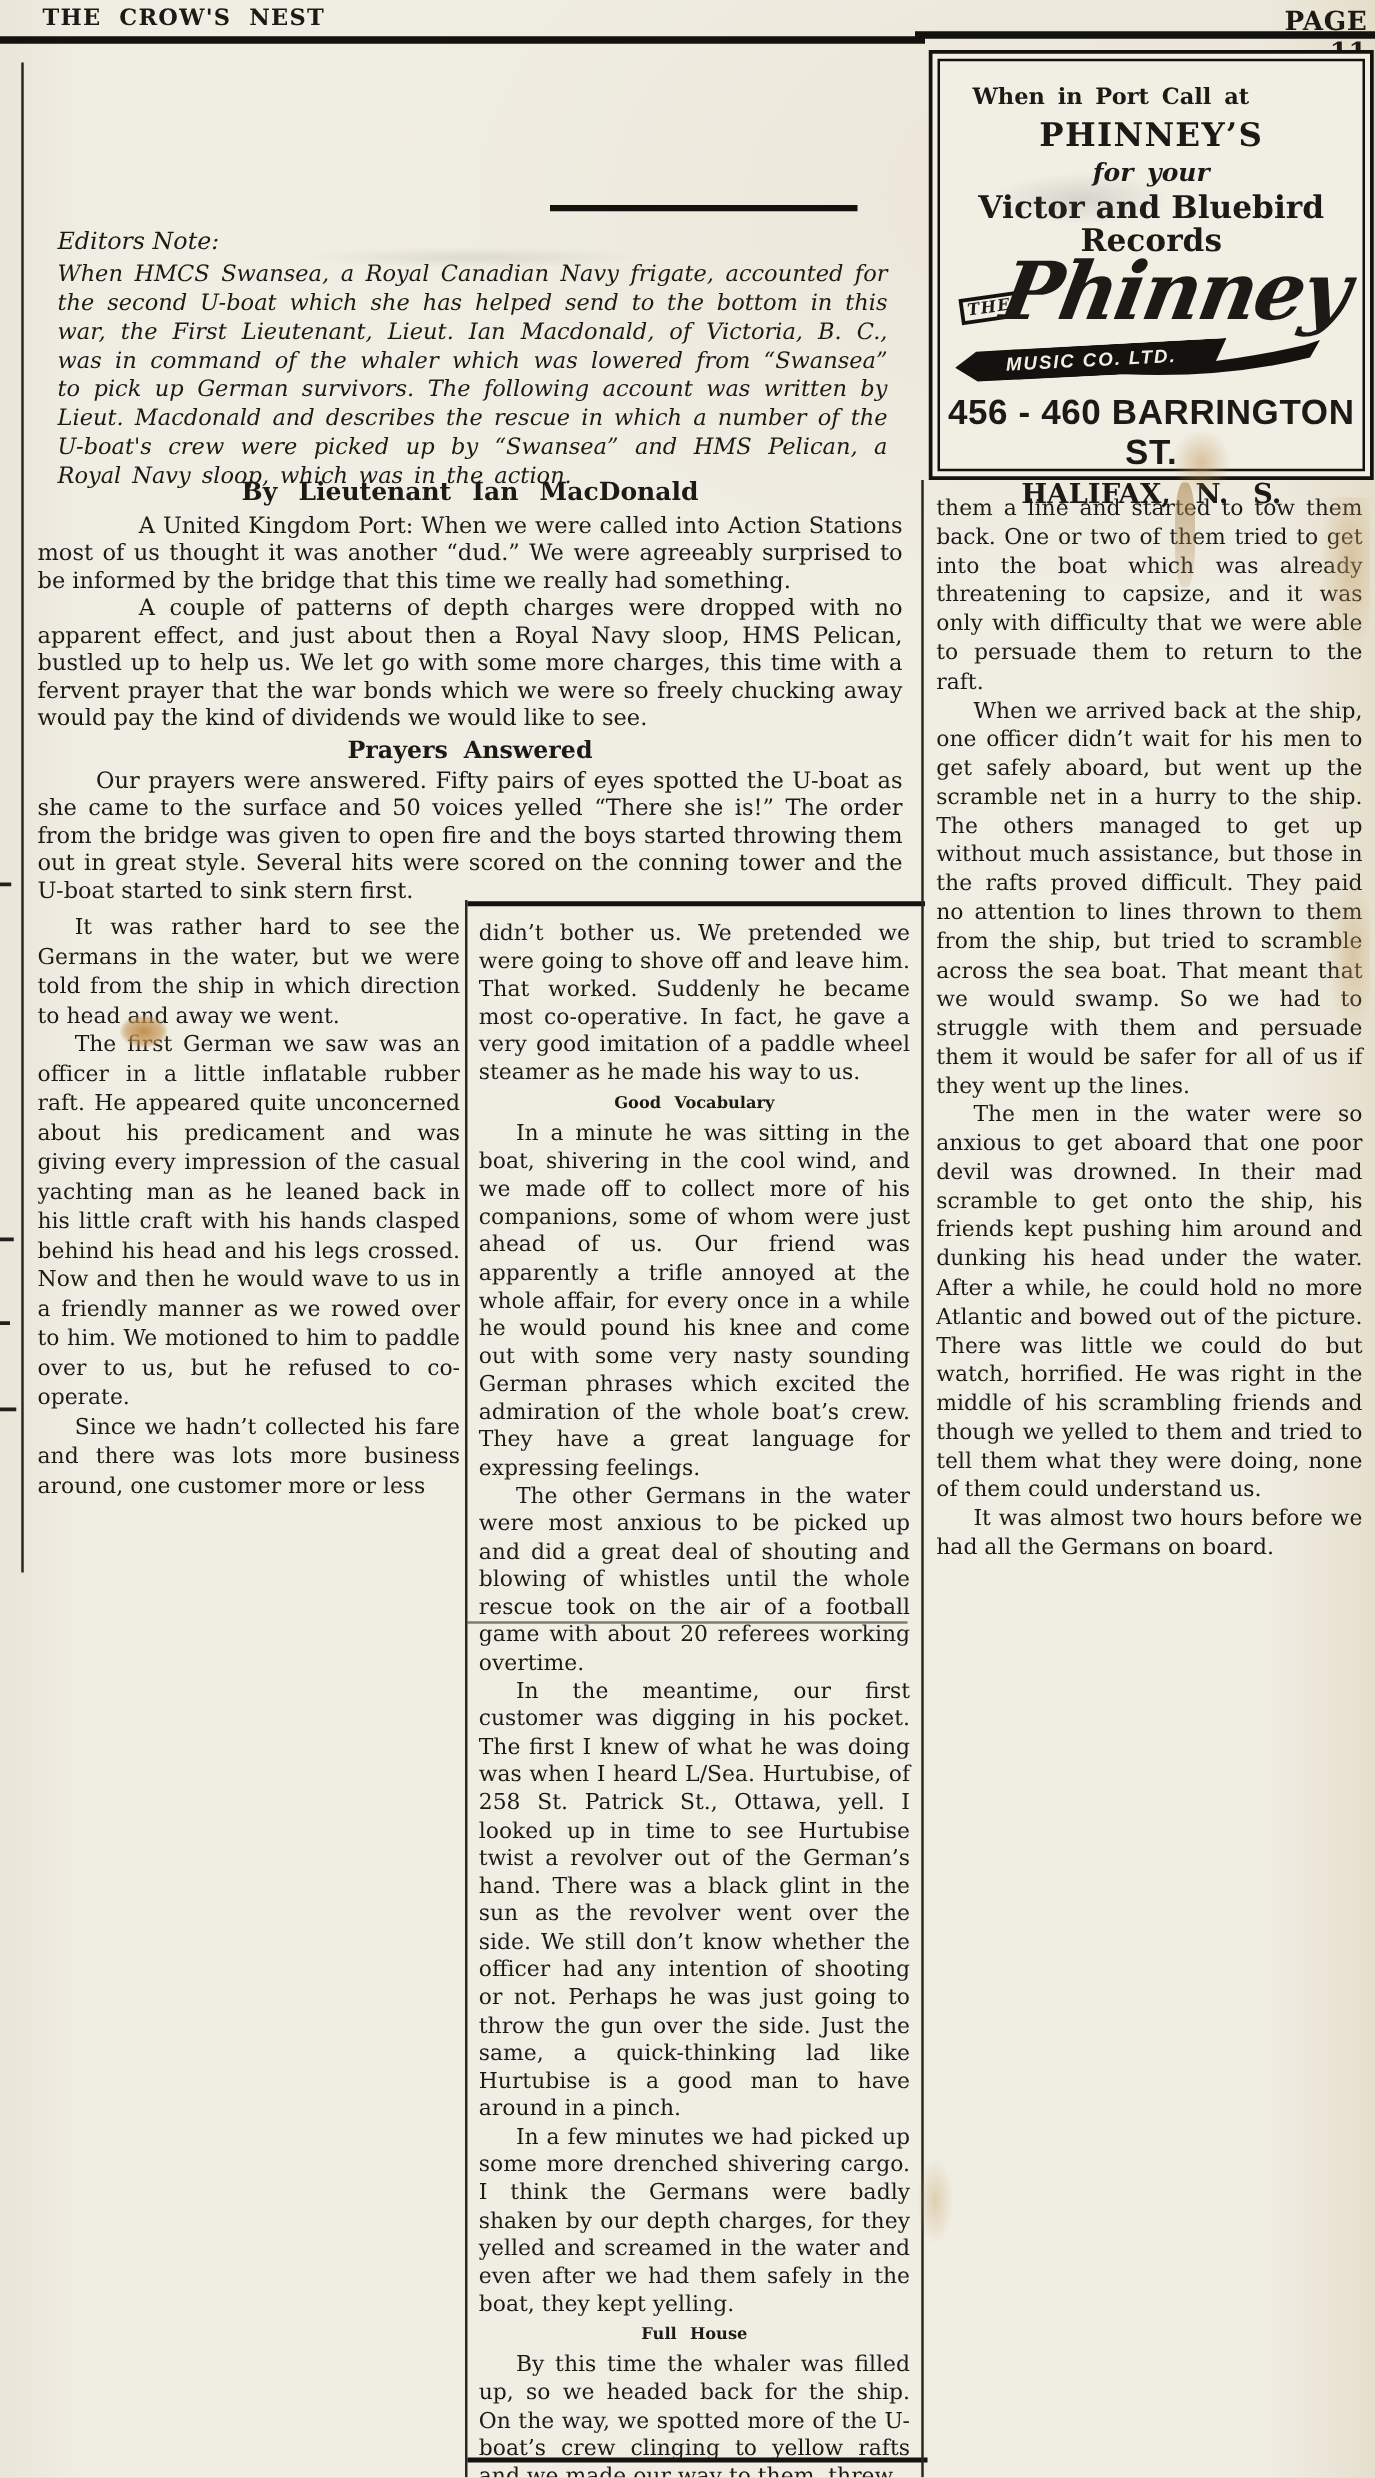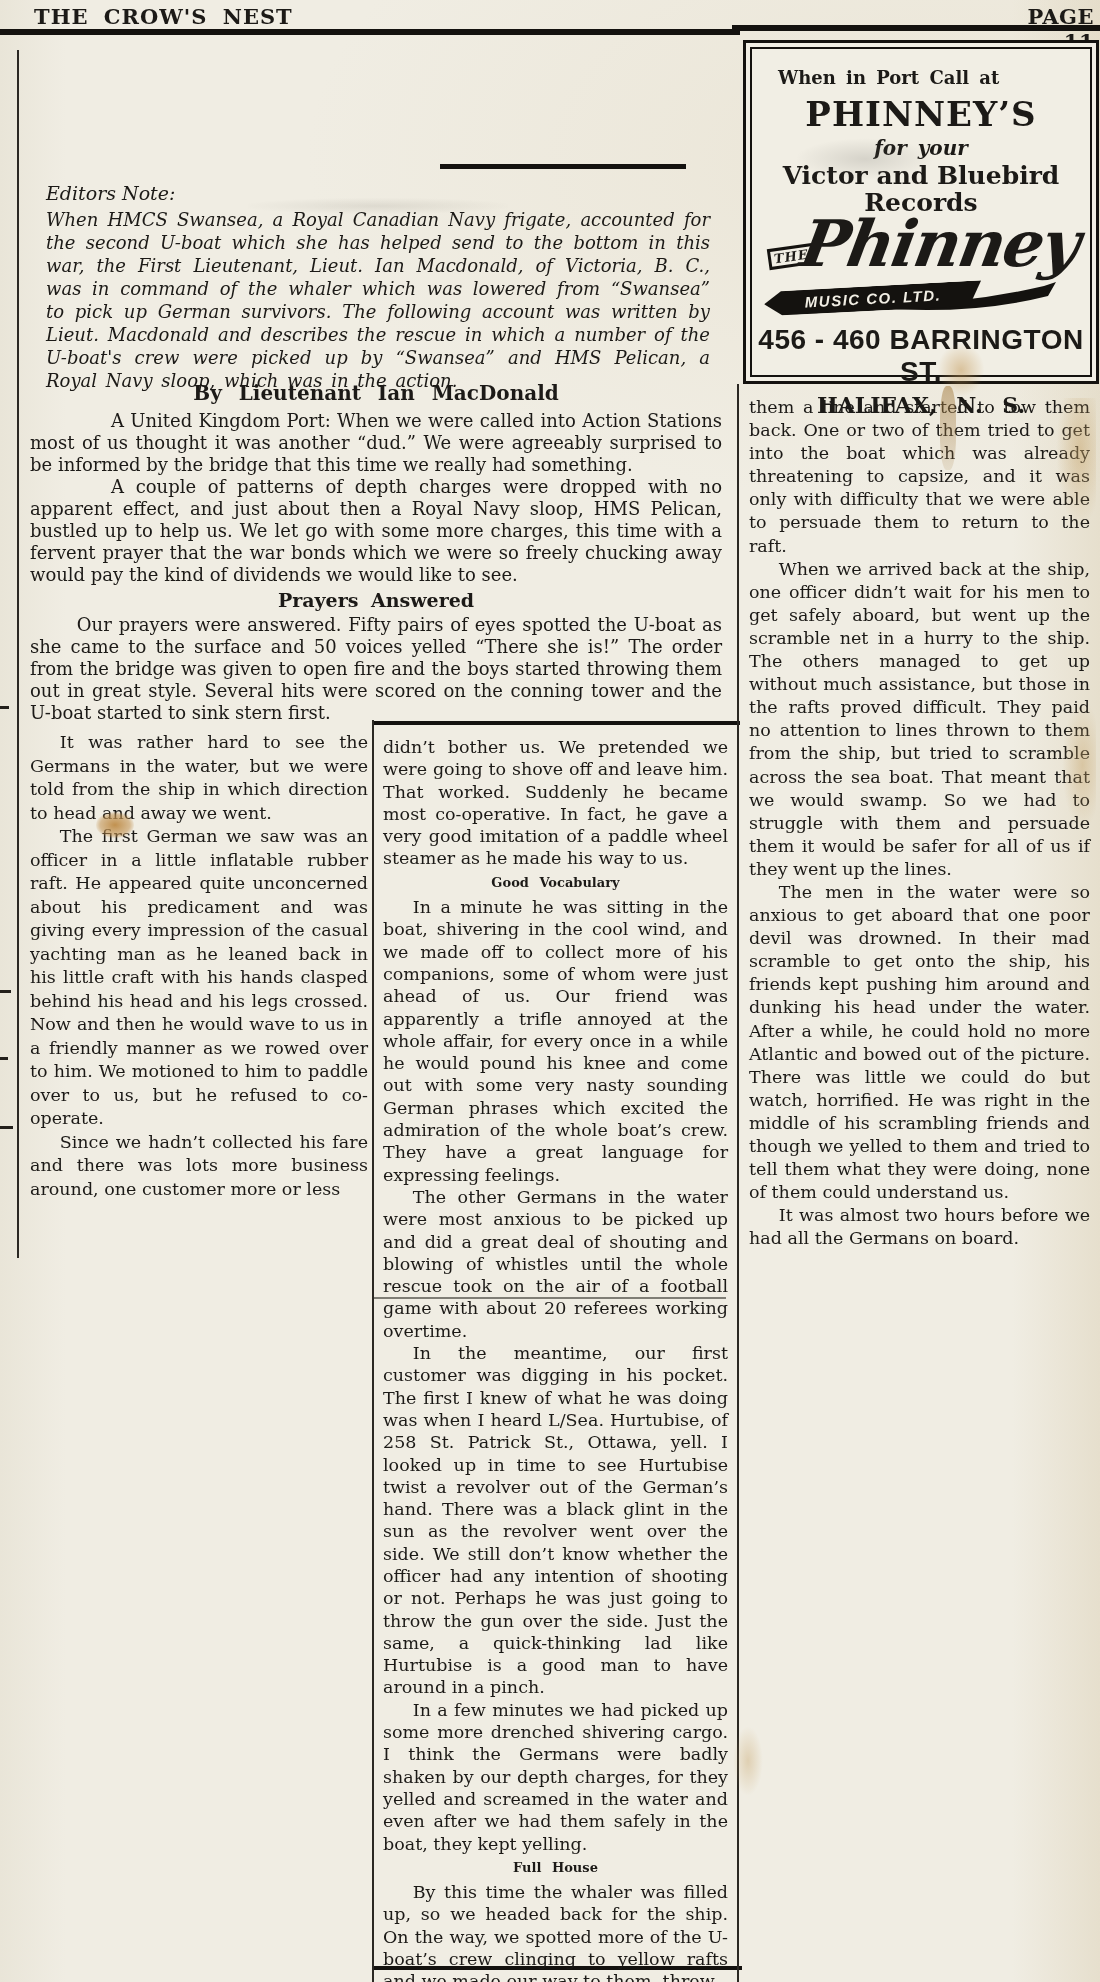--- a/index.html
+++ b/index.html
@@ -9,21 +9,21 @@
       radial-gradient(ellipse 900px 500px at 85% 8%, rgba(224,214,190,.35), transparent 70%),
       linear-gradient(90deg,#e9e5d8 0%,#f0ede3 6%,#f0ede3 92%,#e6dfcd 100%),
       #efece2;
     font-family:"DejaVu Serif","Liberation Serif",serif;
     color:#1c1a17;
   }
   .abs{position:absolute;}
   .rule{background:#14120f;}
   .vrule{background:#2b2823;}
   
-  .masthead-title{left:34px;top:4px;font-size:21px;font-weight:bold;letter-spacing:1px;word-spacing:7px;}
+  .masthead-title{left:34px;top:4px;font-size:18px;font-weight:bold;letter-spacing:1px;word-spacing:7px;}
   .masthead-page{left:990px;top:4px;width:104px;text-align:right;font-size:21px;font-weight:bold;letter-spacing:.5px;}
   
   .headline{left:24px;top:42px;width:708px;font-weight:bold;font-size:37px;line-height:48px;letter-spacing:-0.5px;}
   .headline div{white-space:nowrap;width:708px;}
   .hl-divider{left:440px;top:164px;width:246px;height:5px;}
   
   .ed-label{left:46px;top:182px;font-style:italic;font-size:19px;}
   .ed-body{left:46px;top:208px;width:664px;font-style:italic;font-size:18px;line-height:23px;text-align:justify;word-spacing:3px;}
   
   .intro{left:30px;top:382px;width:692px;font-size:18px;line-height:22px;}
@@ -35,21 +35,21 @@
   .col p{margin:0;text-indent:1.7em;}
   .col p.noindent{text-indent:0;}
   .col-left{left:30px;top:731px;width:338px;line-height:23.5px;}
   .col-mid{left:383px;top:736px;width:345px;line-height:22.3px;}
   .col-right{left:749px;top:396px;width:341px;line-height:23.1px;}
   .col .subhead{font-size:13px;margin:2px 0;}
   
   .ad-box{left:743px;top:40px;width:350px;height:338px;border:3px solid #14120f;background:#f1eee4;}
   .ad-inner{position:absolute;left:4px;top:4px;right:4px;bottom:4px;border:2px solid #14120f;text-align:center;}
   .ad-when{margin-top:18px;text-align:left;padding-left:26px;font-weight:bold;font-size:18px;word-spacing:4px;}
-  .ad-brand{margin-top:6px;font-weight:bold;font-size:34px;letter-spacing:1px;}
+  .ad-brand{margin-top:6px;font-weight:bold;font-size:26px;letter-spacing:1px;}
   .ad-foryour{margin-top:2px;font-style:italic;font-size:20px;font-weight:bold;word-spacing:4px;}
   .ad-prod{margin-top:2px;font-weight:bold;font-size:25px;line-height:27px;}
   .ad-logo{position:relative;height:102px;margin-top:4px;}
   .logo-the{position:absolute;left:16px;top:26px;border:3px solid #14120f;padding:0 3px;font-size:13px;font-weight:bold;font-style:italic;letter-spacing:1px;transform:rotate(-8deg);background:#f1eee4;}
   .logo-script{position:absolute;left:50px;top:-14px;font-size:64px;font-weight:bold;font-style:italic;transform:skewX(-10deg);letter-spacing:-2px;white-space:nowrap;}
   .logo-swash{position:absolute;left:52px;top:56px;}
   .logo-ribbon{position:absolute;left:12px;top:66px;width:218px;height:25px;background:#14120f;transform:rotate(-3deg);
     clip-path:polygon(0 50%,8% 2%,100% 0,94% 100%,8% 98%);
     color:#f1eee4;font-family:"Liberation Sans",sans-serif;font-style:italic;font-weight:bold;font-size:15px;letter-spacing:1.5px;line-height:25px;text-align:center;}
   .ad-address{margin-top:2px;font-family:Liberation Sans, sans-serif;font-weight:bold;font-size:28px;letter-spacing:.5px;}

